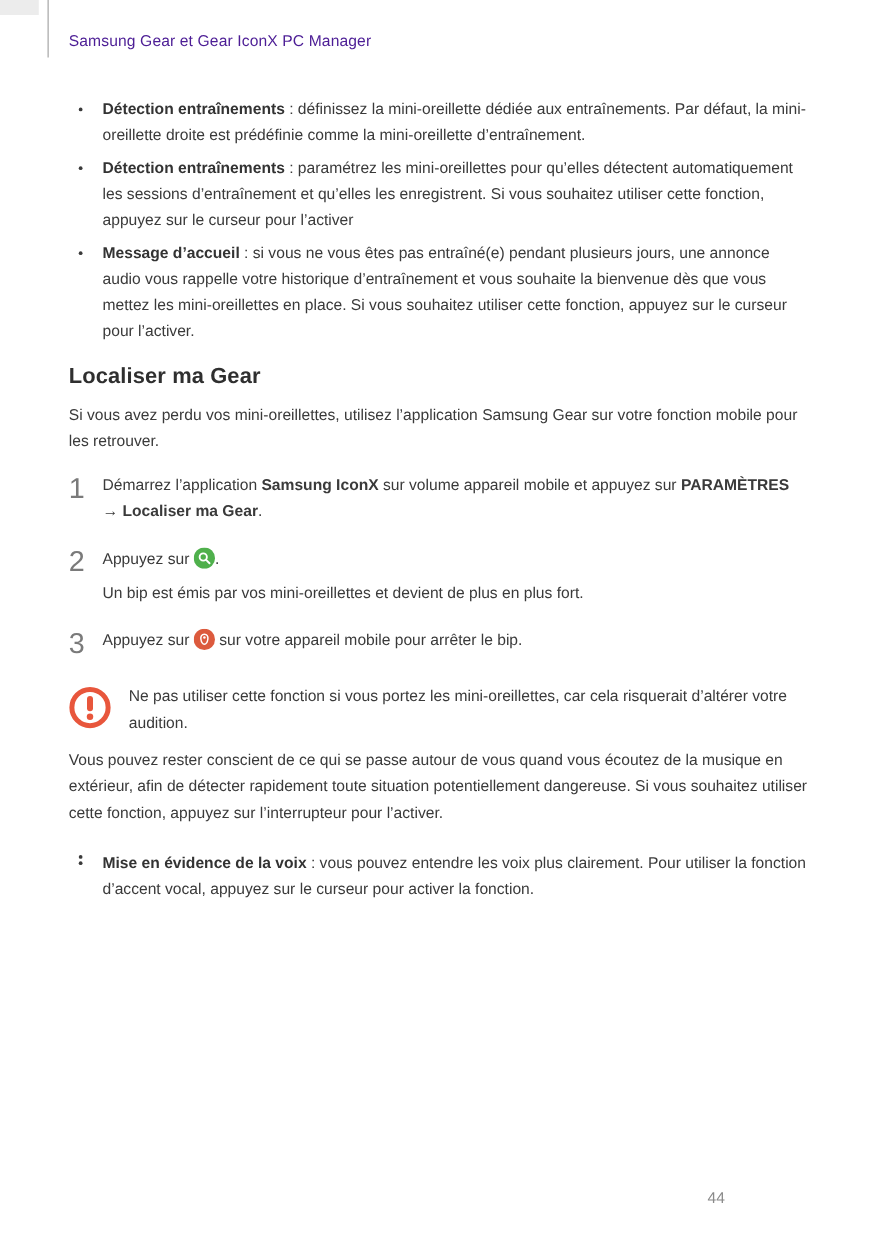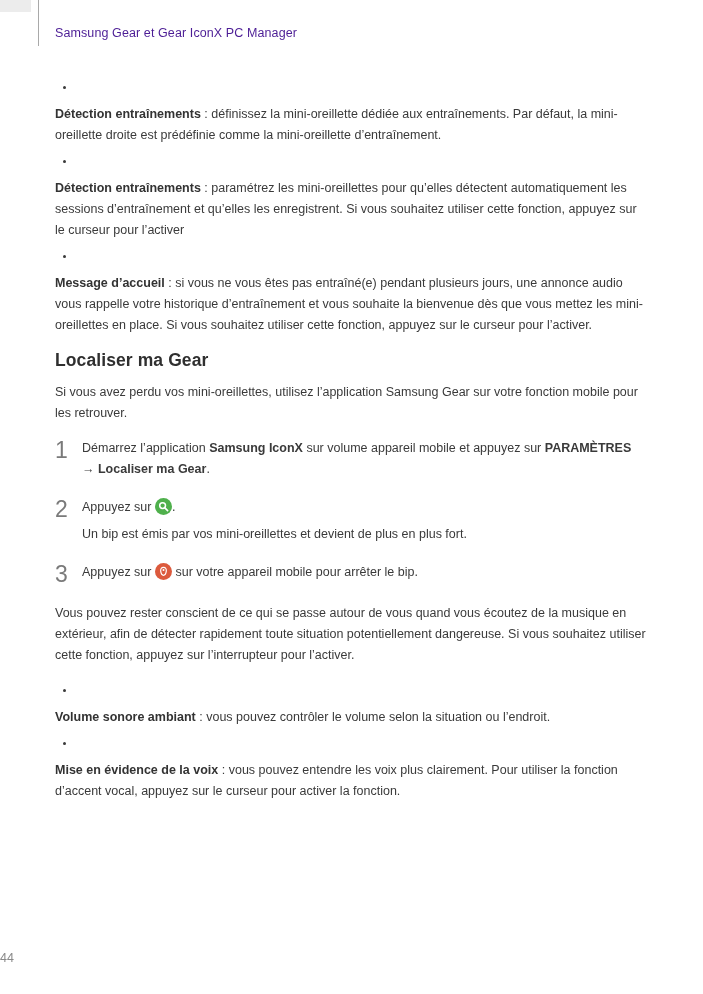--- a/index.html
+++ b/index.html
@@ -21,21 +21,21 @@
   }
   .page-header{
     position:absolute; left:55px; top:26px;
     font-size:12.5px; color:#4c1d95; letter-spacing:.1px;
   }
   .content{
     position:absolute; left:55px; top:77px; width:594px;
     font-size:12.5px; line-height:21px;
   }
   
-  .bullet-item{ display:flex; margin-bottom:5px;flex-direction:column; }
+  .bullet-item{ display:flex; margin-bottom:5px; }
   .bullet-marker{
     flex:0 0 27px; position:relative;
   }
   .bullet-marker::before{
     content:""; position:absolute; left:8px; top:9px;
     width:3px; height:3px; border-radius:50%; background:#3a3a3a;
   }
   .bullet-text b{ font-weight:bold; color:#333; }
   
   h2{
@@ -55,21 +55,21 @@
     display:inline-block; width:17px; height:17px;
     vertical-align:-4px;
   }
   
   .warning{ display:flex; margin-top:21px; margin-bottom:8px; }
   .warning-icon-wrap{ flex:0 0 48px; padding-top:2px; }
   .warning-text{ flex:1; }
   .ambient-heading{ margin-top:27px; }
   .page-footer{
     position:absolute; left:0; top:951px; width:580px;
-    text-align:left; font-size:12.5px; color:#8a8a8a;
+    text-align:right; font-size:12.5px; color:#8a8a8a;
   }
 </style>
 </head>
 <body>
 
 <div class="corner-artifact"></div>
 <div class="header-rule"></div>
 <div class="page-header">Samsung Gear et Gear IconX PC Manager</div>
 
 <div class="content">
@@ -110,26 +110,35 @@
 
   <div class="step">
     <span class="step-number">3</span>
     <span class="step-body"><span>Appuyez sur </span><span class="inline-icon"><svg width="17" height="17" viewBox="0 0 17 17">
             <circle cx="8.5" cy="8.5" r="8.5" fill="#dc5a3d"></circle>
             <path d="M8.5 4.4 C10.6 4.4 11.6 6.0 11.3 8.2 C11.0 10.4 10.0 12.3 8.5 12.3 C7.0 12.3 6.0 10.4 5.7 8.2 C5.4 6.0 6.4 4.4 8.5 4.4 Z" fill="none" stroke="#ffffff" stroke-width="1.2"></path>
             <circle cx="8.5" cy="6.9" r="1.0" fill="#ffffff"></circle>
           </svg></span><span> sur votre appareil mobile pour arrêter le bip.</span></span>
   </div>
 
+  <div class="warning">
+    <span class="warning-icon-wrap">
+      <svg width="34" height="34" viewBox="0 0 34 34">
+          <circle cx="17" cy="17" r="14.5" fill="none" stroke="#e8563c" stroke-width="4"></circle>
+          <rect x="14.6" y="7.8" width="4.8" height="12.2" rx="2.4" fill="#e8563c"></rect>
+          <circle cx="17" cy="24.4" r="2.6" fill="#e8563c"></circle>
+        </svg>
+    </span>
+    <span class="warning-text">Ne pas utiliser cette fonction si vous portez les mini-oreillettes, car cela risquerait d’altérer votre audition.</span>
+  </div>
 
   <p class="para">Vous pouvez rester conscient de ce qui se passe autour de vous quand vous écoutez de la musique en extérieur, afin de détecter rapidement toute situation potentiellement dangereuse. Si vous souhaitez utiliser cette fonction, appuyez sur l’interrupteur pour l’activer.</p>
 
   <div class="bullet-item">
     <span class="bullet-marker"></span>
-    <span class="bullet-text"><b>Volume sonore ambiant</b><span> : vous pouvez contrôler le volume selon la situation ou l’endroit.</span></span>
   </div>
   <div class="bullet-item">
     <span class="bullet-marker"></span>
     <span class="bullet-text"><b>Mise en évidence de la voix</b><span> : vous pouvez entendre les voix plus clairement. Pour utiliser la fonction d’accent vocal, appuyez sur le curseur pour activer la fonction.</span></span>
   </div>
 
 </div>
 
 <div class="page-footer">44</div>
 

